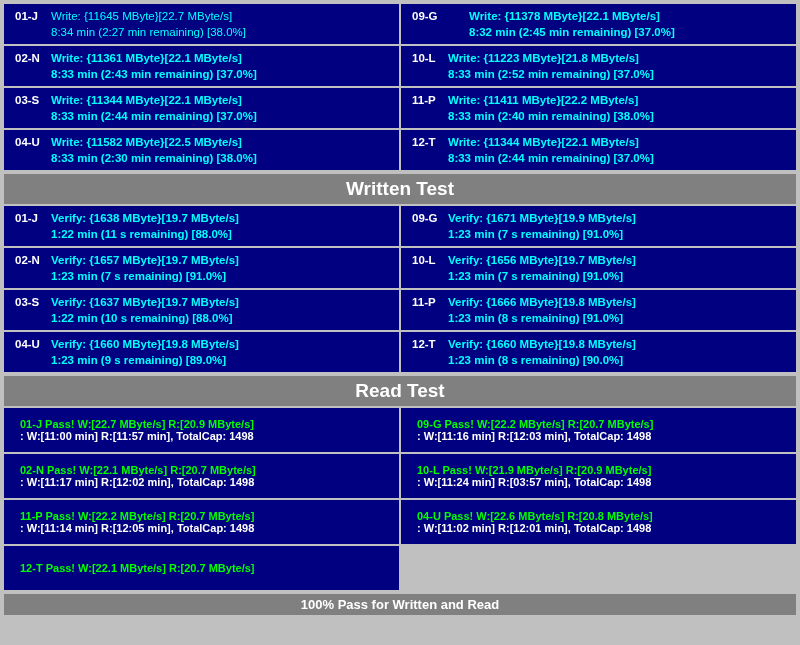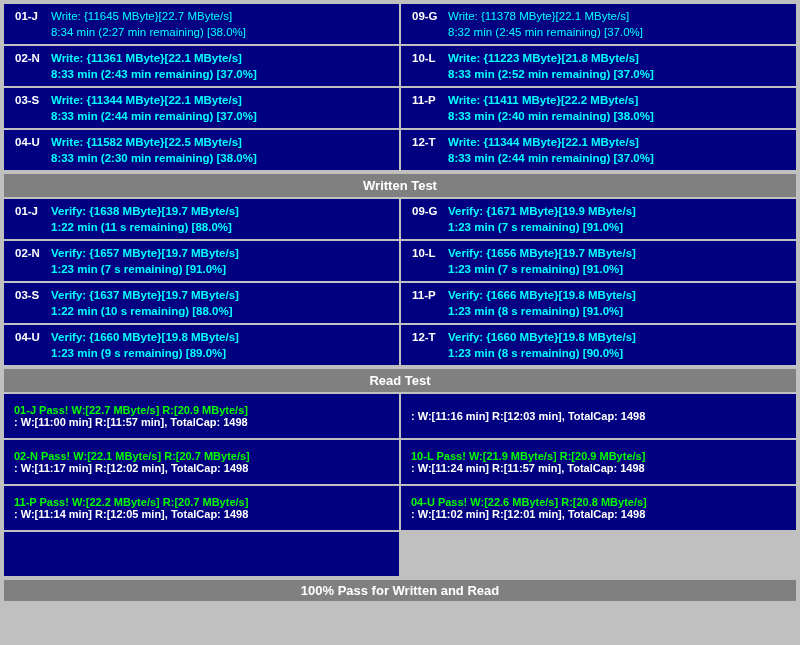--- a/index.html
+++ b/index.html
@@ -34,27 +34,27 @@
       display: flex;
       flex-direction: column;
       justify-content: center;
     }
     .section-header {
       text-align: center;
       padding: 4px 8px;
       background: #808080;
       color: #ffffff;
       font-weight: bold;
-      font-size: 13px;
+      font-size: 19px;
       margin: 4px 0 2px 0;
     }
     .pass-cell {
       background: #000080;
       color: #ffffff;
-      padding: 2px 10px;
+      padding: 2px 16px;
       font-size: 11px;
       font-weight: bold;
       min-height: 44px;
       display: flex;
       flex-direction: column;
       justify-content: center;
     }
     .pass-cell .line1 {
       color: #00ff00;
     }
@@ -80,21 +80,21 @@
     <div class="grid-2col" id="write-grid">
         <div class="cell">
           <div style="display: flex;">
             <span style="color: rgb(255, 255, 255); font-weight: bold; margin-right: 4px; min-width: 32px;">01-J</span>
             <span style="color: rgb(0, 255, 255); font-weight: normal;">Write: {11645 MByte}[22.7 MByte/s]<br>8:34 min (2:27 min remaining)  [38.0%]</span>
           </div>
         </div>
         <div class="cell">
           <div style="display: flex;">
             <span style="color: rgb(255, 255, 255); font-weight: bold; margin-right: 4px; min-width: 32px;">09-G</span>
-            <span style="color: rgb(0, 255, 255); font-weight: normal;">Write: {11378 MByte}[22.1 MByte/s]<br>8:32 min (2:45 min remaining)  [37.0%]</span>
+            <span style="color: rgb(0, 255, 255); font-weight: bold; margin-left: 21px;">Write: {11378 MByte}[22.1 MByte/s]<br>8:32 min (2:45 min remaining)  [37.0%]</span>
           </div>
         </div>
         <div class="cell">
           <div style="display: flex;">
             <span style="color: rgb(255, 255, 255); font-weight: bold; margin-right: 4px; min-width: 32px;">02-N</span>
             <span style="color: rgb(0, 255, 255); font-weight: bold;">Write: {11361 MByte}[22.1 MByte/s]<br>8:33 min (2:43 min remaining)  [37.0%]</span>
           </div>
         </div>
         <div class="cell">
           <div style="display: flex;">
@@ -184,38 +184,40 @@
     <div class="section-header">Read Test</div>
   </div>
 
   <div class="section">
     <div class="grid-2col" id="pass-grid">
         <div class="pass-cell">
           <div class="line1">01-J  Pass! W:[22.7 MByte/s] R:[20.9 MByte/s]</div>
           <div class="line2">: W:[11:00 min] R:[11:57 min], TotalCap: 1498</div>
         </div>
         <div class="pass-cell">
+          <div class="line1">09-G  Pass! W:[22.2 MByte/s] R:[20.7 MByte/s]</div>
           <div class="line2">: W:[11:16 min] R:[12:03 min], TotalCap: 1498</div>
         </div>
         <div class="pass-cell">
           <div class="line1">02-N  Pass! W:[22.1 MByte/s] R:[20.7 MByte/s]</div>
           <div class="line2">: W:[11:17 min] R:[12:02 min], TotalCap: 1498</div>
         </div>
         <div class="pass-cell">
           <div class="line1">10-L  Pass! W:[21.9 MByte/s] R:[20.9 MByte/s]</div>
-          <div class="line2">: W:[11:24 min] R:[11:57 min], TotalCap: 1498</div>
+          <div class="line2">: W:[11:24 min] R:[03:57 min], TotalCap: 1498</div>
         </div>
         <div class="pass-cell">
           <div class="line1">11-P  Pass! W:[22.2 MByte/s] R:[20.7 MByte/s]</div>
           <div class="line2">: W:[11:14 min] R:[12:05 min], TotalCap: 1498</div>
         </div>
         <div class="pass-cell">
           <div class="line1">04-U  Pass! W:[22.6 MByte/s] R:[20.8 MByte/s]</div>
           <div class="line2">: W:[11:02 min] R:[12:01 min], TotalCap: 1498</div>
         </div>
         <div class="pass-cell">
+          <div class="line1">12-T  Pass! W:[22.1 MByte/s] R:[20.7 MByte/s]</div>
         </div>
       </div>
   </div>
 
   <div class="footer-bar" id="footer-bar">100% Pass for Written and Read</div>
 
 </div>
 
 </body></html>

